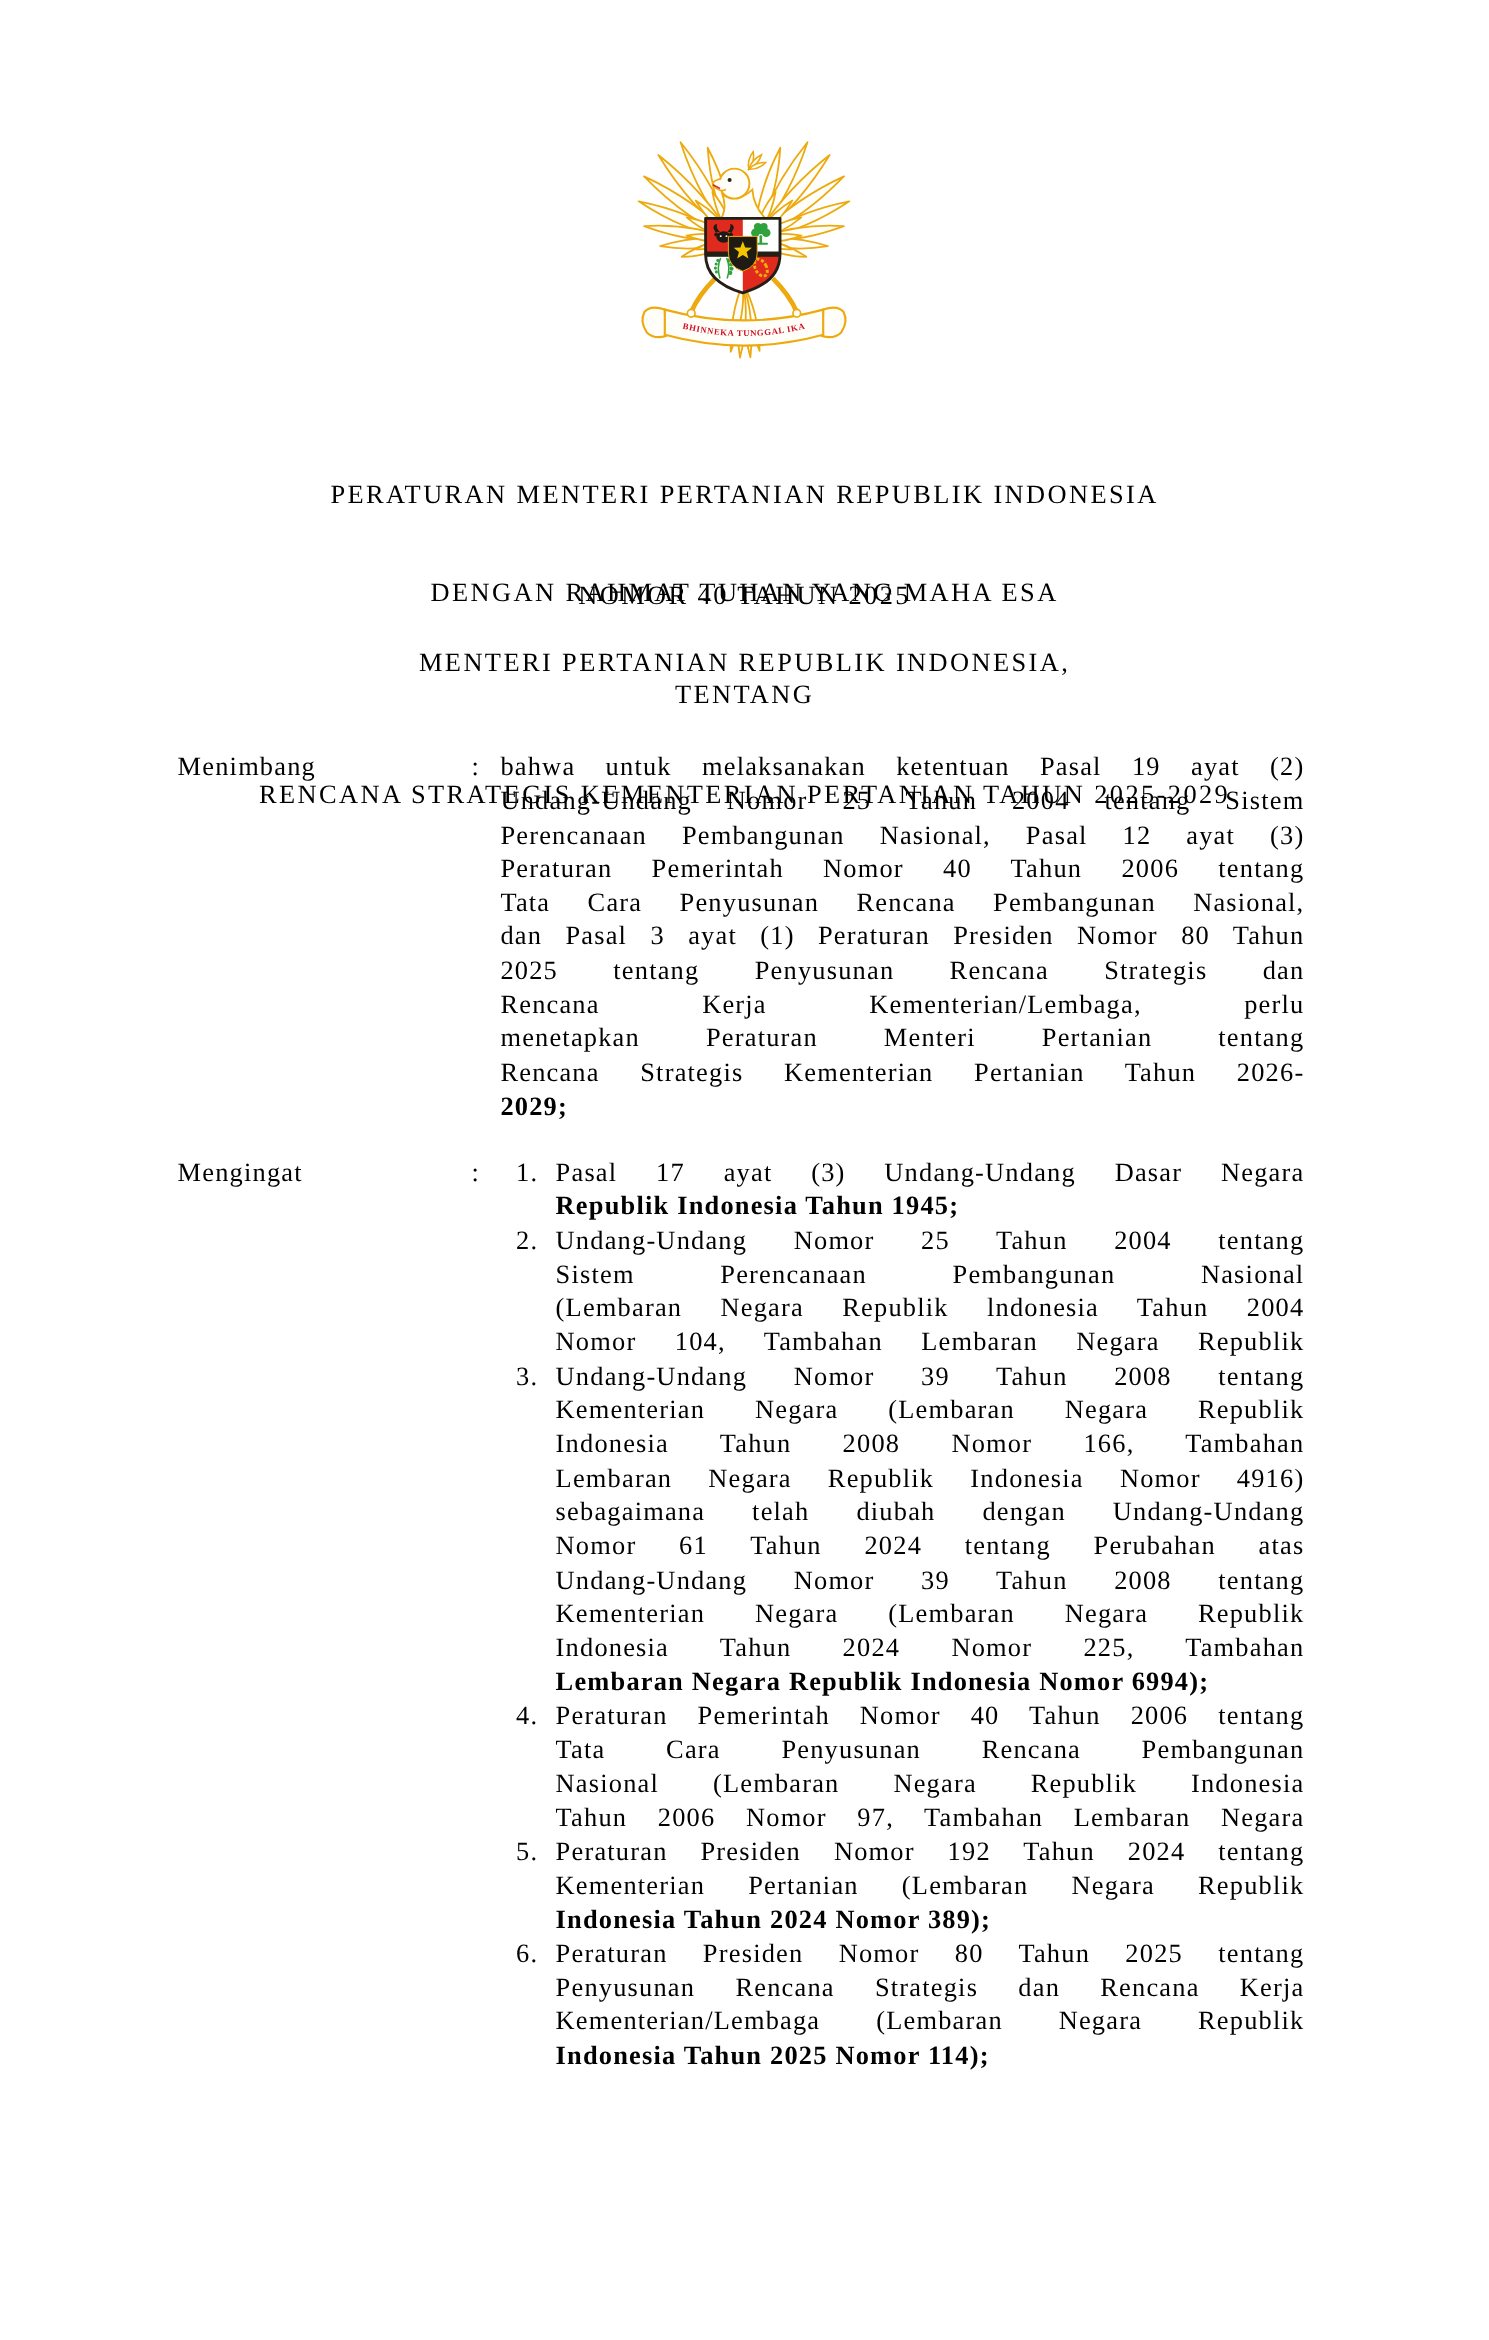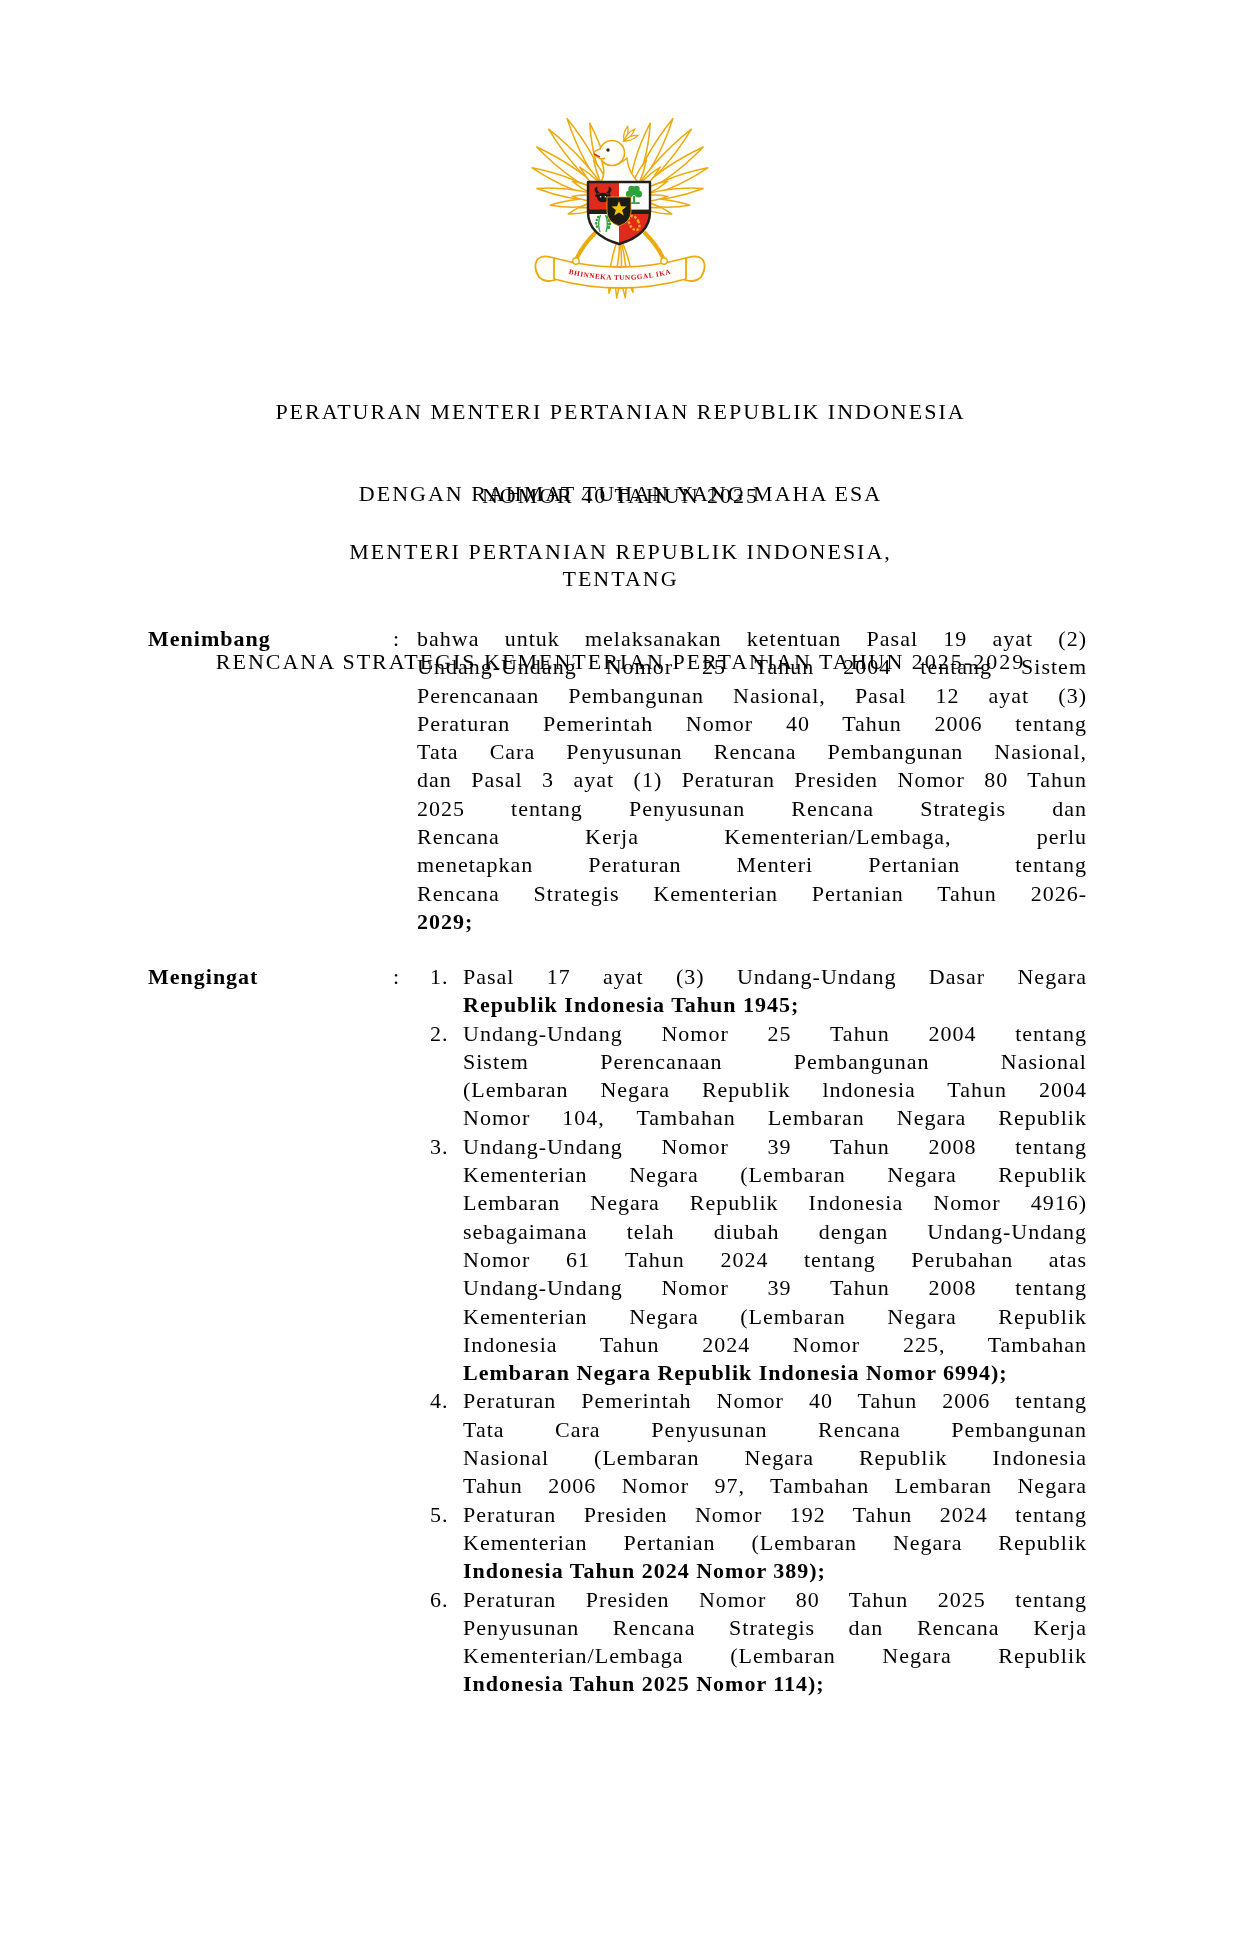--- a/index.html
+++ b/index.html
@@ -23,21 +23,21 @@
     white-space:pre;
   }
   .title-block { top:343px; line-height:27.7px; }
   .invocation  { top:481px; }
   .authority   { top:539px; }
 
   .sec {
     position:absolute; left:0; width:100%;
     font-size:22px; line-height:28.3px; letter-spacing:1px;
   }
-  .sec .label { position:absolute; left:148px; top:0;font-weight:bold; }
+  .sec .label { position:absolute; left:148px; top:0; }
   .sec .colon { position:absolute; left:393px; top:0; }
   #menimbang { top:625px; }
   #menimbang .body { position:absolute; left:417px; top:0; width:670px; }
   #mengingat { top:963px; }
   #mengingat .body { position:absolute; left:430px; top:0; width:657px; }
 
   .li  { display:flex; }
   .num { width:33px; flex:none; }
   .lns { flex:1; min-width:0; }
 
@@ -202,20 +202,21 @@
             <div class="tl">Sistem Perencanaan Pembangunan Nasional</div>
             <div class="tl">(Lembaran Negara Republik lndonesia Tahun 2004</div>
             <div class="tl">Nomor 104, Tambahan Lembaran Negara Republik</div>
           </div>
         </div>
         <div class="li">
           <div class="num">3.</div>
           <div class="lns">
             <div class="tl">Undang-Undang Nomor 39 Tahun 2008 tentang</div>
             <div class="tl">Kementerian Negara (Lembaran Negara Republik</div>
+            <div class="tl">Indonesia Tahun 2008 Nomor 166, Tambahan</div>
             <div class="tl">Lembaran Negara Republik Indonesia Nomor 4916)</div>
             <div class="tl">sebagaimana telah diubah dengan Undang-Undang</div>
             <div class="tl">Nomor 61 Tahun 2024 tentang Perubahan atas</div>
             <div class="tl">Undang-Undang Nomor 39 Tahun 2008 tentang</div>
             <div class="tl">Kementerian Negara (Lembaran Negara Republik</div>
             <div class="tl">Indonesia Tahun 2024 Nomor 225, Tambahan</div>
             <div class="tl last">Lembaran Negara Republik Indonesia Nomor 6994);</div>
           </div>
         </div>
         <div class="li">

